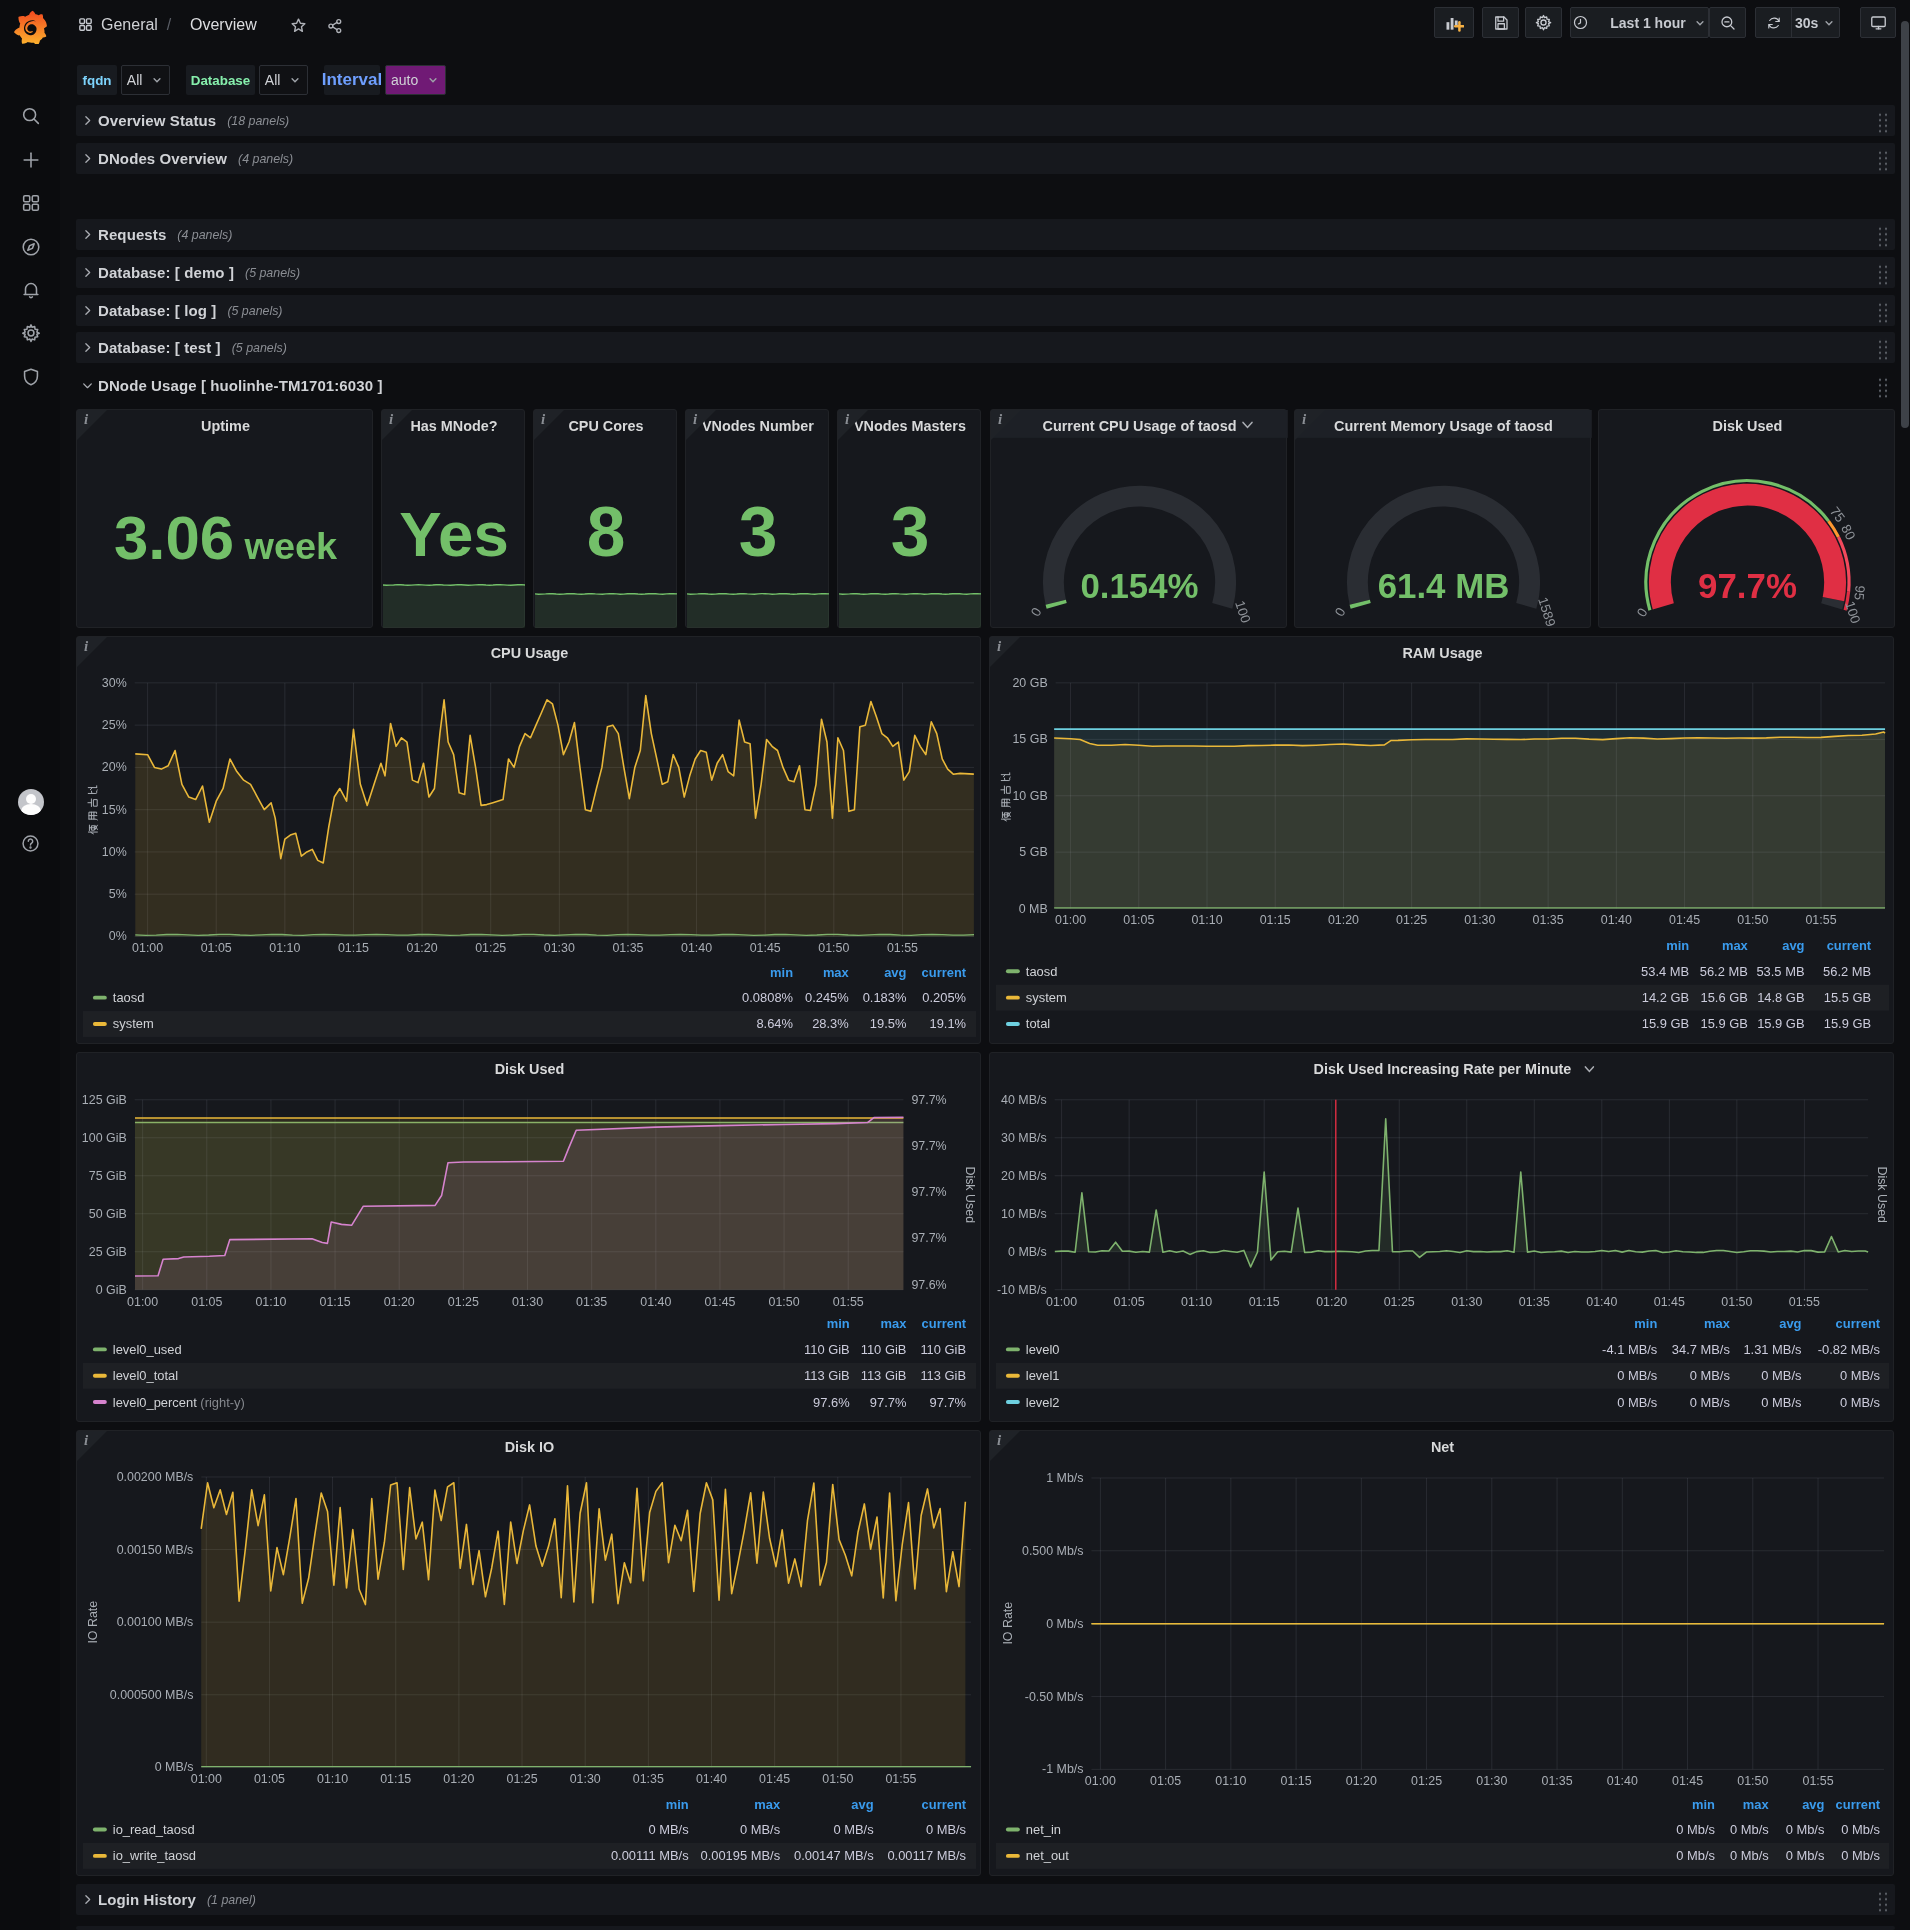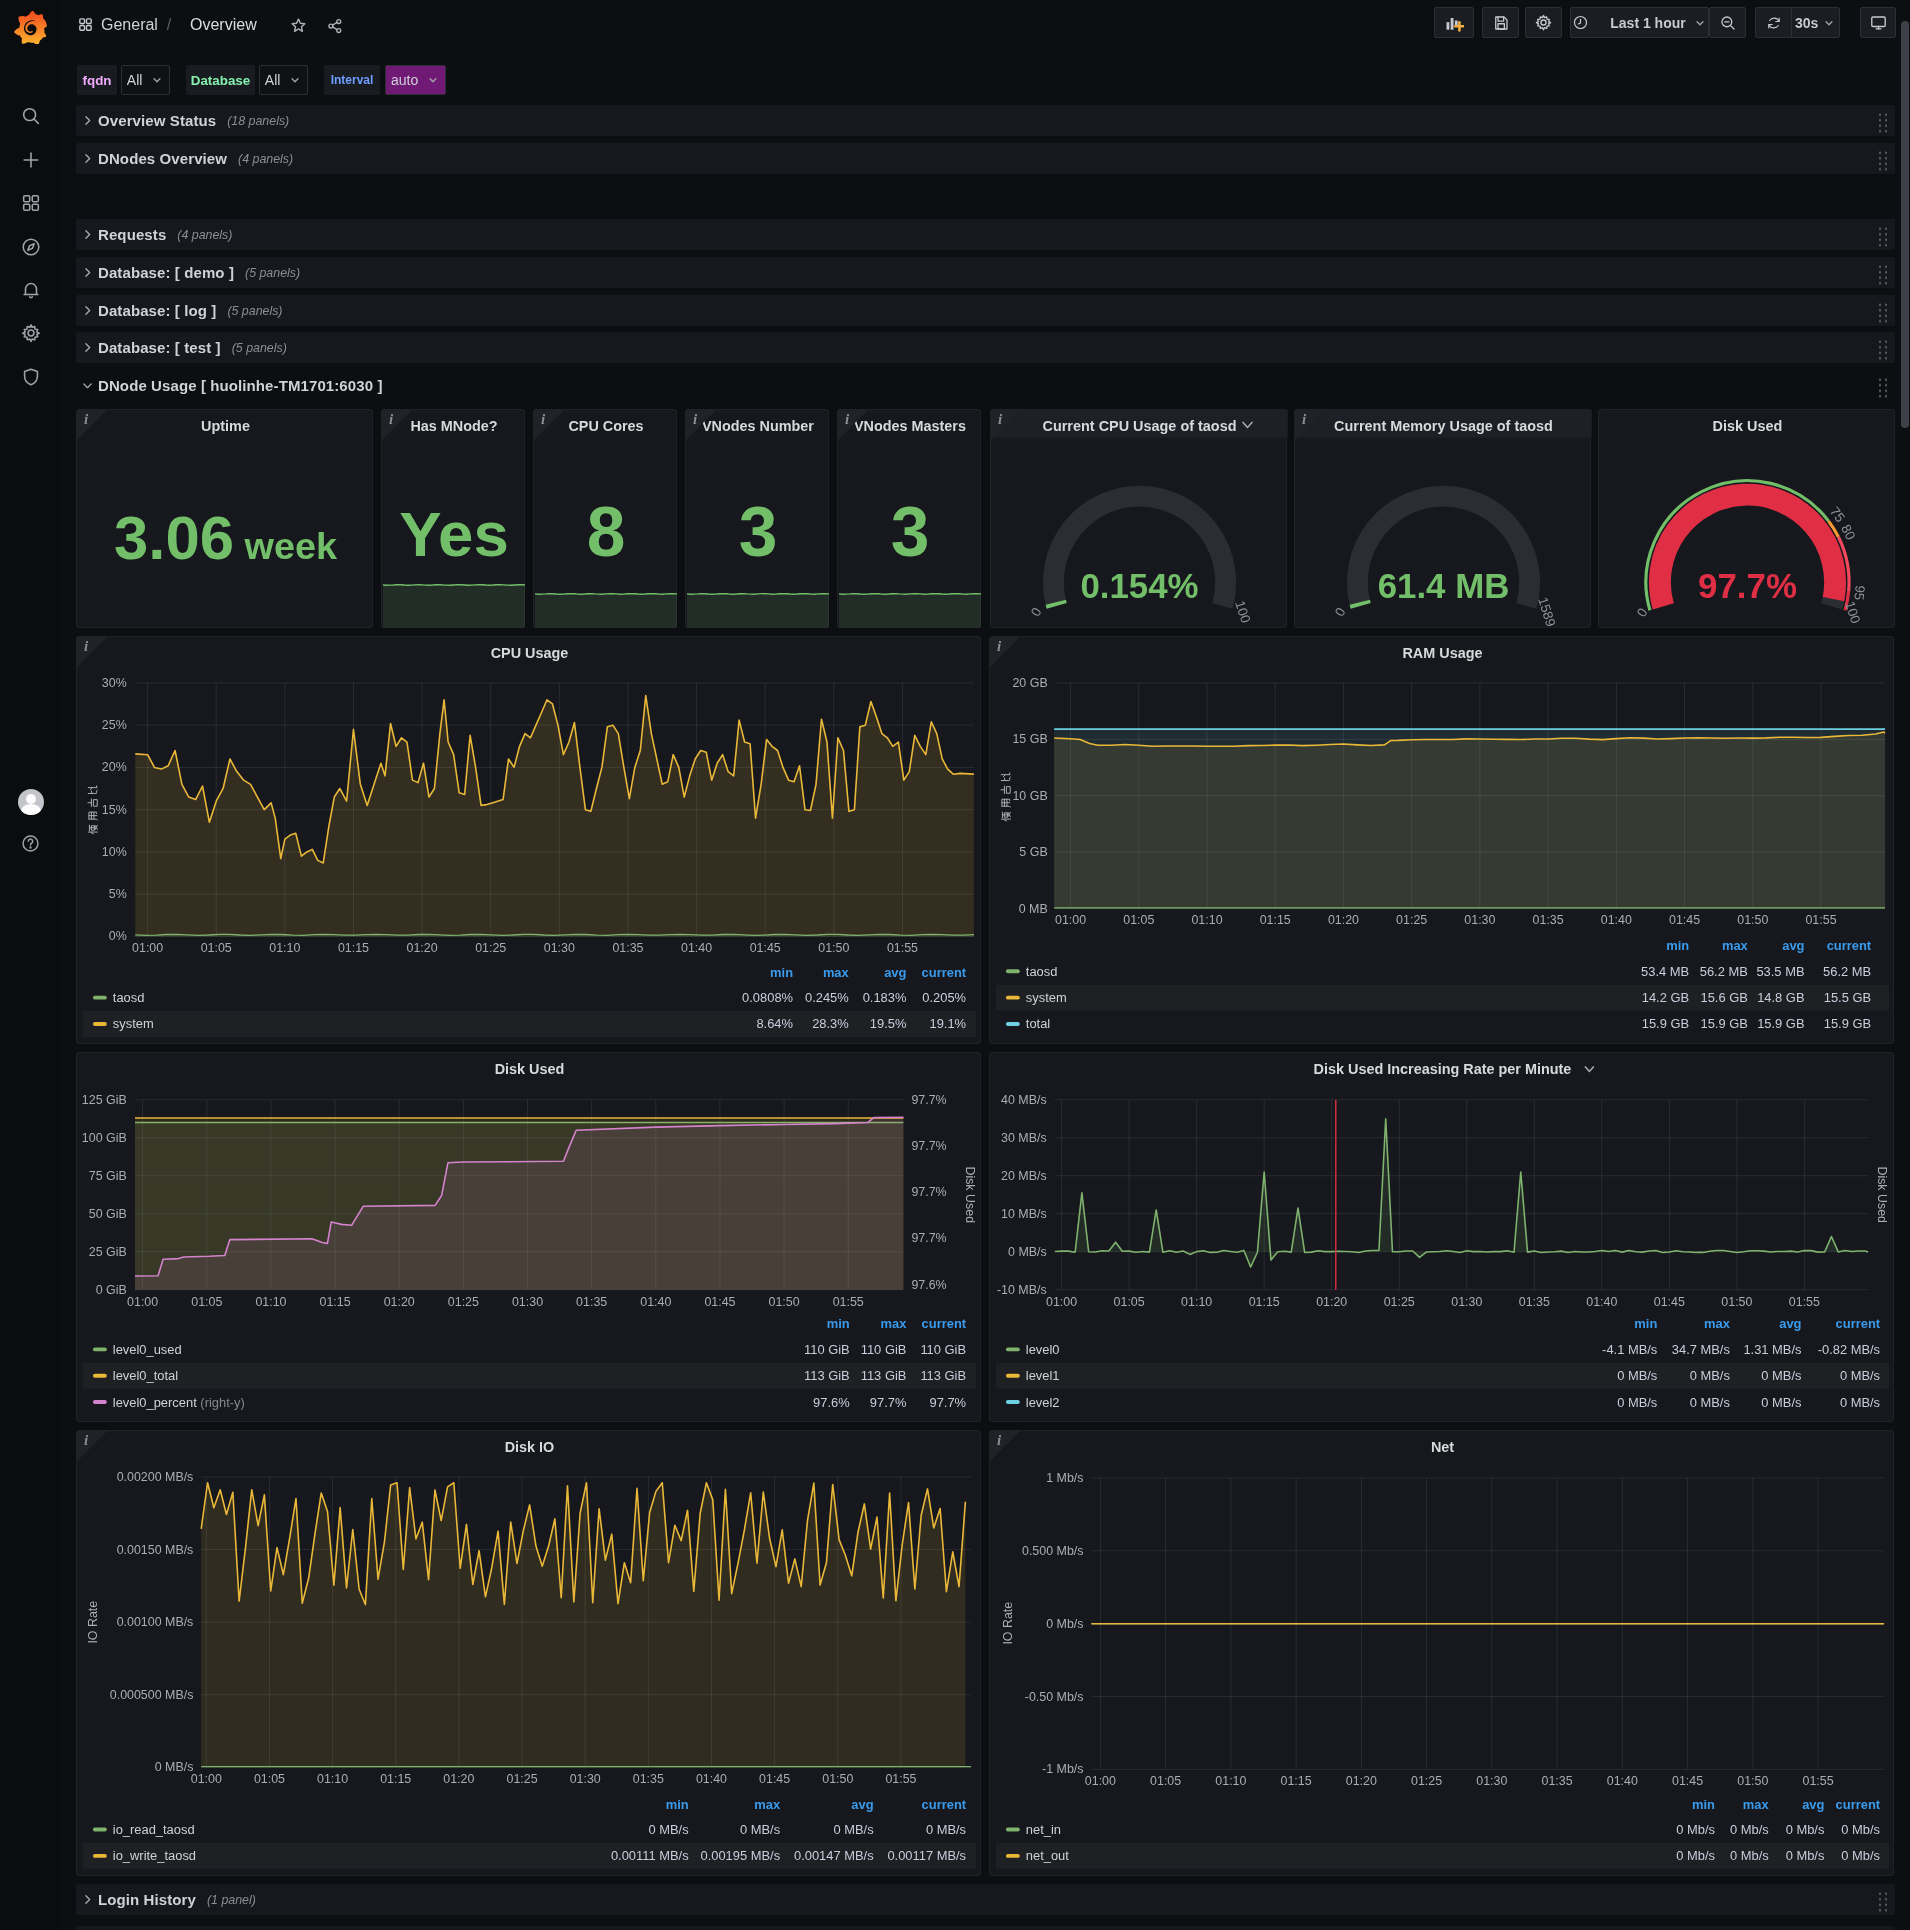--- a/index.html
+++ b/index.html
@@ -144,29 +144,29 @@
           </svg></div>
       </div>
     </div>
     <div class="navbtn" style="left:1860px;width:36px">
       <svg width="19" height="19" viewBox="0 0 24 24" fill="none" stroke="#c7cad0" stroke-width="1.70" stroke-linecap="round" stroke-linejoin="round">
         <rect x="3.5" y="5" width="17" height="12" rx="1.5"></rect>
         <line x1="9" y1="20" x2="15" y2="20"></line>
         <line x1="12" y1="17" x2="12" y2="20"></line>
       </svg>
     </div>
-<div style="position:absolute;left:77px;top:65px;width:40px;height:30px;background:#181b20;border-radius:2px;color:#f0abfc;font-size:13.4px;font-weight:bold;display:flex;align-items:center;justify-content:center">fqdn</div>
+<div style="position:absolute;left:77px;top:65px;width:40px;height:30px;background:#181b20;border-radius:2px;color:#7dd3fc;font-size:13.4px;font-weight:bold;display:flex;align-items:center;justify-content:center">fqdn</div>
     <div style="position:absolute;left:121px;top:65px;width:49px;height:30px;border:1px solid #2c2f35;border-radius:2px;color:#d0d2d6;font-size:14px;display:flex;align-items:center;justify-content:center;background:#101114">All&nbsp;&nbsp;<svg width="14" height="14" viewBox="0 0 24 24" fill="none" stroke="#9fa3a9" stroke-width="2.4" stroke-linecap="round">
         <path d="M7 10 l5 5 5 -5"></path>
       </svg></div>
     <div style="position:absolute;left:186px;top:65px;width:69px;height:30px;background:#181b20;border-radius:2px;color:#86efac;font-size:13.4px;font-weight:bold;display:flex;align-items:center;justify-content:center">Database</div>
     <div style="position:absolute;left:259px;top:65px;width:49px;height:30px;border:1px solid #2c2f35;border-radius:2px;color:#d0d2d6;font-size:14px;display:flex;align-items:center;justify-content:center;background:#101114">All&nbsp;&nbsp;<svg width="14" height="14" viewBox="0 0 24 24" fill="none" stroke="#9fa3a9" stroke-width="2.4" stroke-linecap="round">
         <path d="M7 10 l5 5 5 -5"></path>
       </svg></div>
-    <div style="position:absolute;left:324px;top:65px;width:56px;height:30px;background:#181b20;border-radius:2px;color:#6e9fff;font-size:12px;font-weight:bold;display:flex;align-items:center;justify-content:center">Interval</div>
+    <div style="position:absolute;left:324px;top:65px;width:56px;height:30px;background:#181b20;border-radius:2px;color:#6e9fff;font-size:17px;font-weight:bold;display:flex;align-items:center;justify-content:center">Interval</div>
     <div style="position:absolute;left:385px;top:65px;width:61px;height:30px;border:1px solid #2c2f35;border-radius:2px;color:#d0d2d6;font-size:14px;display:flex;align-items:center;justify-content:center;background:#701a75">auto&nbsp;&nbsp;<svg width="14" height="14" viewBox="0 0 24 24" fill="none" stroke="#9fa3a9" stroke-width="2.4" stroke-linecap="round">
         <path d="M7 10 l5 5 5 -5"></path>
       </svg></div>
 <div class="row" style="top:105px">
       <span class="chev">
         <svg width="13" height="13" viewBox="0 0 24 24" fill="none" stroke="#aaadb3" stroke-width="2.4" stroke-linecap="round" stroke-linejoin="round">
           <path d="M9 5 l7 7 -7 7"></path>
         </svg>
       </span>
       <span class="rt">Overview Status</span>

